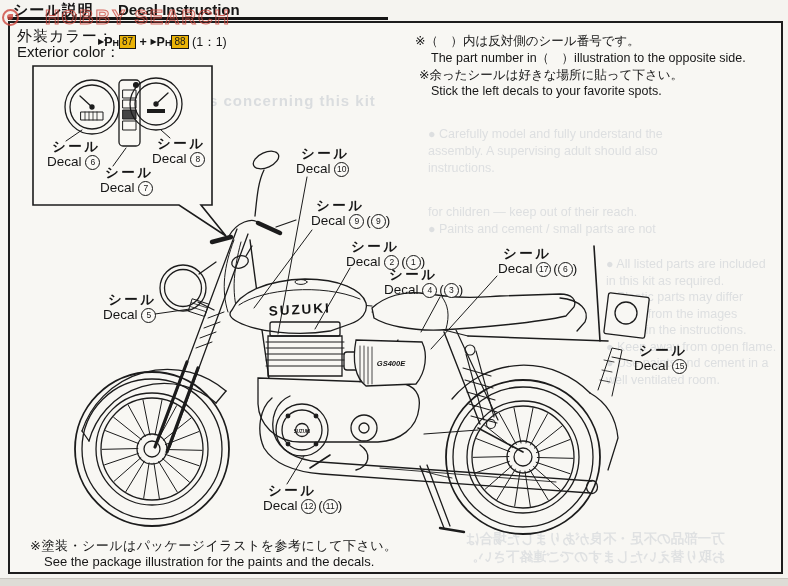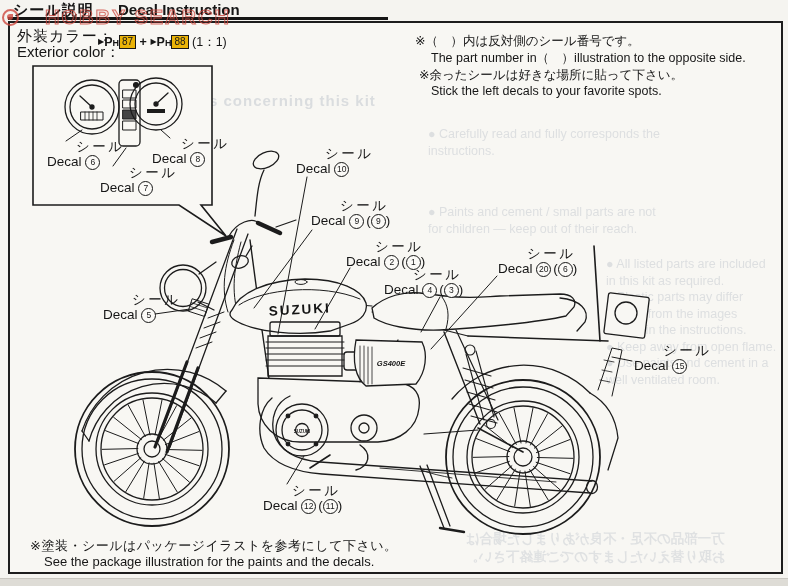--- a/index.html
+++ b/index.html
@@ -52,21 +52,21 @@
   .bleed{position:absolute;color:#c3c8cf;pointer-events:none;filter:blur(0.35px);}
   #bleed-band{left:84px;top:92px;width:590px;font-size:15px;font-weight:bold;letter-spacing:1px;opacity:.55;}
   .bleed-block{font-size:12.5px;line-height:17px;opacity:.5;}
   #bleed-a{left:428px;top:126px;}
   #bleed-b{left:428px;top:204px;}
   #bleed-c{left:606px;top:256px;line-height:16.5px;}
   #bleed-d{left:420px;top:530px;font-size:13.5px;font-weight:bold;opacity:.45;transform:scaleX(-1);width:350px;text-align:center;}
 
   
   .callout{position:absolute;font-size:13.5px;line-height:14.5px;white-space:nowrap;z-index:30;}
-  .callout .jp{margin-left:29px;letter-spacing:2.5px;}
+  .callout .jp{margin-left:5px;letter-spacing:2.5px;font-weight:bold;}
   .circ{
     display:inline-flex;align-items:center;justify-content:center;
     width:15px;height:15px;border:1.2px solid #161616;border-radius:50%;
     font-size:8.5px;background:#fbfaf7;vertical-align:1px;box-sizing:border-box;
   }
   .alt{margin-left:2px;}
   .alt::before{content:"(";}
   .alt::after{content:")";}
 
   #c6{left:47px;top:140px;}
@@ -89,26 +89,27 @@
   svg *{vector-effect:non-scaling-stroke;}
 </style>
 </head>
 <body>
 
 <div id="paper"></div>
 <div id="main-box"></div>
 
 <div id="bleed-band" class="bleed">Important points concerning this kit</div>
 <div id="bleed-a" class="bleed bleed-block">
-  <div>● Carefully read and fully corresponds the</div>
+  <div>● Carefully model and fully understand the</div>
+  <div>assembly. A supervising adult should also</div>
   <div>instructions.</div>
 </div>
 <div id="bleed-b" class="bleed bleed-block">
+  <div>for children — keep out of their reach.</div>
   <div>● Paints and cement / small parts are not</div>
-  <div>for children — keep out of their reach.</div>
 </div>
 <div id="bleed-c" class="bleed bleed-block">
   <div>● All listed parts are included</div>
   <div>in this kit as required.</div>
   <div>● Plastic parts may differ</div>
   <div>slightly from the images</div>
   <div>shown in the instructions.</div>
   <div>● Keep away from open flame.</div>
   <div>● Use paints and cement in a</div>
   <div>well ventilated room.</div>
@@ -390,21 +391,21 @@
 <div id="c2" class="callout">
   <div class="jp">シール</div>
   <div><span>Decal</span> <span class="circ">2</span><span class="alt"><span class="circ">1</span></span></div>
 </div>
 <div id="c4" class="callout">
   <div class="jp">シール</div>
   <div><span>Decal</span> <span class="circ">4</span><span class="alt"><span class="circ">3</span></span></div>
 </div>
 <div id="c14" class="callout">
   <div class="jp">シール</div>
-  <div><span>Decal</span> <span class="circ">20</span><span class="alt"><span class="circ">6</span></span></div>
+  <div><span>Decal</span> <span class="circ">17</span><span class="alt"><span class="circ">6</span></span></div>
 </div>
 <div id="c5" class="callout">
   <div class="jp">シール</div>
   <div><span>Decal</span> <span class="circ">5</span></div>
 </div>
 <div id="c15" class="callout">
   <div class="jp">シール</div>
   <div><span>Decal</span> <span class="circ">15</span></div>
 </div>
 <div id="c12" class="callout">

